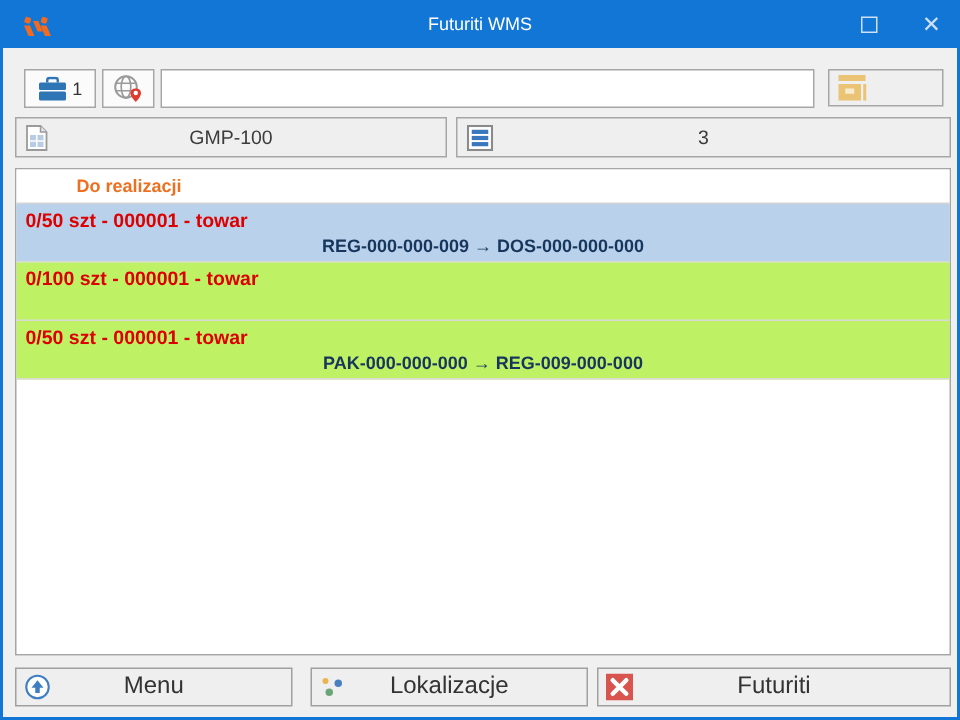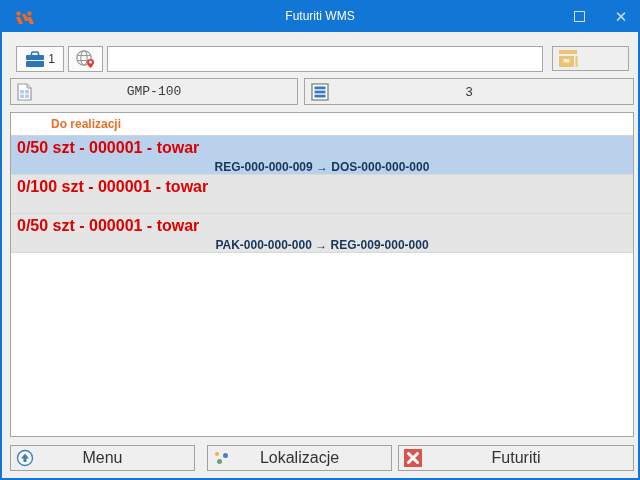--- a/index.html
+++ b/index.html
@@ -40,40 +40,40 @@
     position: absolute; left: 105px; top: 46px; width: 436px; height: 26px;
     border: 1px solid #a6a6a6; background: #fff; font-size: 13px; padding: 0 4px;
     font-family: "Liberation Sans", sans-serif; outline: none;
   }
   .btn-archive { left: 550px; top: 46px; width: 77px; height: 25px; background: #efefef; justify-content: flex-start; padding-left: 5px; }
   
   .info-panel {
     position: absolute; top: 78px; height: 27px;
     background: #efefef; border: 1px solid #a6a6a6;
   }
-  .info-doc { left: 8px; width: 288px; font-family: Liberation Mono, monospace; }
+  .info-doc { left: 8px; width: 288px; }
   .info-lines { left: 302px; width: 330px; }
   .info-panel .p-icon { position: absolute; left: 6px; top: 4px; }
   .info-panel .p-text {
     width: 100%; text-align: center; line-height: 25px; font-size: 13px; color: #3b3b3b;
   }
   
   .task-list {
     position: absolute; left: 8px; top: 112px; width: 624px; height: 325px;
     background: #ffffff; border: 1px solid #a6a6a6;
   }
   .list-header {
     height: 23px; line-height: 23px; padding-left: 40px;
     color: #ed7022; font-weight: bold; font-size: 12px;
     border-bottom: 1px solid #d4d4d4; background: #fff;
   }
-  .task-row { height: 39px; border-bottom: 1px solid #d9d9d9; background: #e5e5e5; }
+  .task-row { height: 39px; border-bottom: 1px solid #d9d9d9; background: #bef264; }
   .task-row.selected { background: #b9d1ea; }
   .task-qty {
-    padding: 3px 0 0 6px; color: #dd0000; font-weight: bold; font-size: 16px;
+    padding: 3px 0 0 6px; color: #dd0000; font-weight: bold; font-size: 13px;
   }
   .task-route {
     text-align: center; color: #17365d; font-weight: bold; font-size: 12px; padding-top: 3px;
   }
   
   .bottom-btn {
     position: absolute; top: 445px; height: 26px;
     background: #efefef; border: 1px solid #a0a0a0;
   }
   .bottom-btn .b-label {

